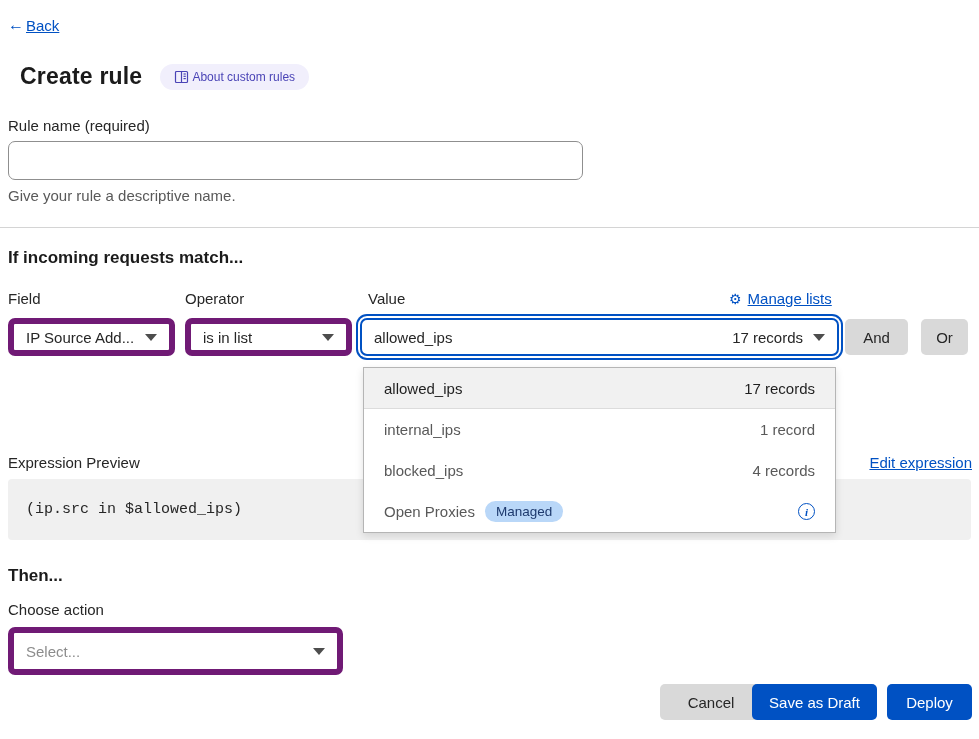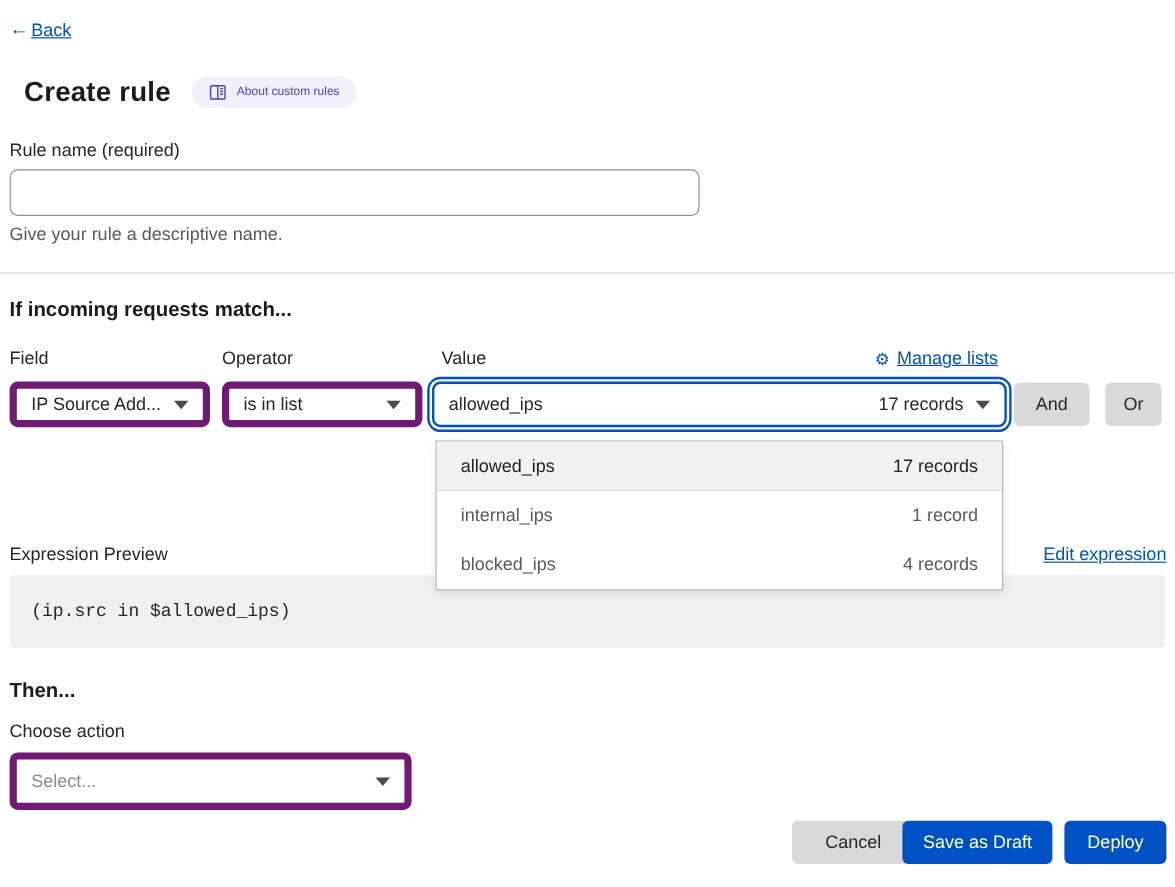--- a/index.html
+++ b/index.html
@@ -9,22 +9,22 @@
 
   a.link { color:#0051c3; text-decoration:underline; cursor:pointer; }
 
   
   .back { position:absolute; left:8px; top:16px; font-size:15px; display:flex; align-items:center; gap:2px; }
   .back .arrow { color:#0051c3; text-decoration:none; font-size:16px; }
 
   
   .title-row { position:absolute; left:20px; top:63px; display:flex; align-items:center; gap:18px; }
   .page-title { font-size:23px; font-weight:bold; color:#1b1b1b; letter-spacing:.2px; }
-  .about-badge { display:inline-flex; align-items:center; gap:8px; background:#f1effc; color:#4a44b6;
-    font-size:10px; padding:6px 14px; border-radius:14px; cursor:pointer; }
+  .about-badge { display:inline-flex; align-items:center; gap:3px; background:#f1effc; color:#4a44b6;
+    font-size:12px; padding:6px 14px; border-radius:14px; cursor:pointer; }
   .about-badge svg { display:block; }
 
   
   .field-label { position:absolute; font-size:15px; color:#262626; }
   .helper-text { position:absolute; font-size:15px; color:#595959; }
   .text-input { position:absolute; left:8px; top:141px; width:575px; height:39px; border:1px solid #8f8f8f;
     border-radius:7px; font-size:15px; padding:0 12px; font-family:inherit; color:#262626; outline:none; }
 
   .divider { position:absolute; left:0; right:0; top:227px; height:0; border-top:1px solid #d4d4d4; }
 
@@ -136,20 +136,25 @@
       <span class="dd-records">17 records</span>
     </div>
     <div class="dd-row">
       <span>internal_ips</span>
       <span class="dd-records">1 record</span>
     </div>
     <div class="dd-row">
       <span>blocked_ips</span>
       <span class="dd-records">4 records</span>
     </div>
+    <div class="dd-row">
+      <span>Open Proxies</span>
+      <span class="managed-badge">Managed</span>
+      <span class="info-icon">i</span>
+    </div>
   </div>
 
   <div class="expr-label">Expression Preview</div>
   <a class="link edit-expr">Edit expression</a>
   <div class="code-block">
     <code>(ip.src in $allowed_ips)</code>
   </div>
 
   <h2 class="section-heading" style="left:8px; top:566px;">Then...</h2>
   <label class="field-label" style="left:8px; top:601px;">Choose action</label>

